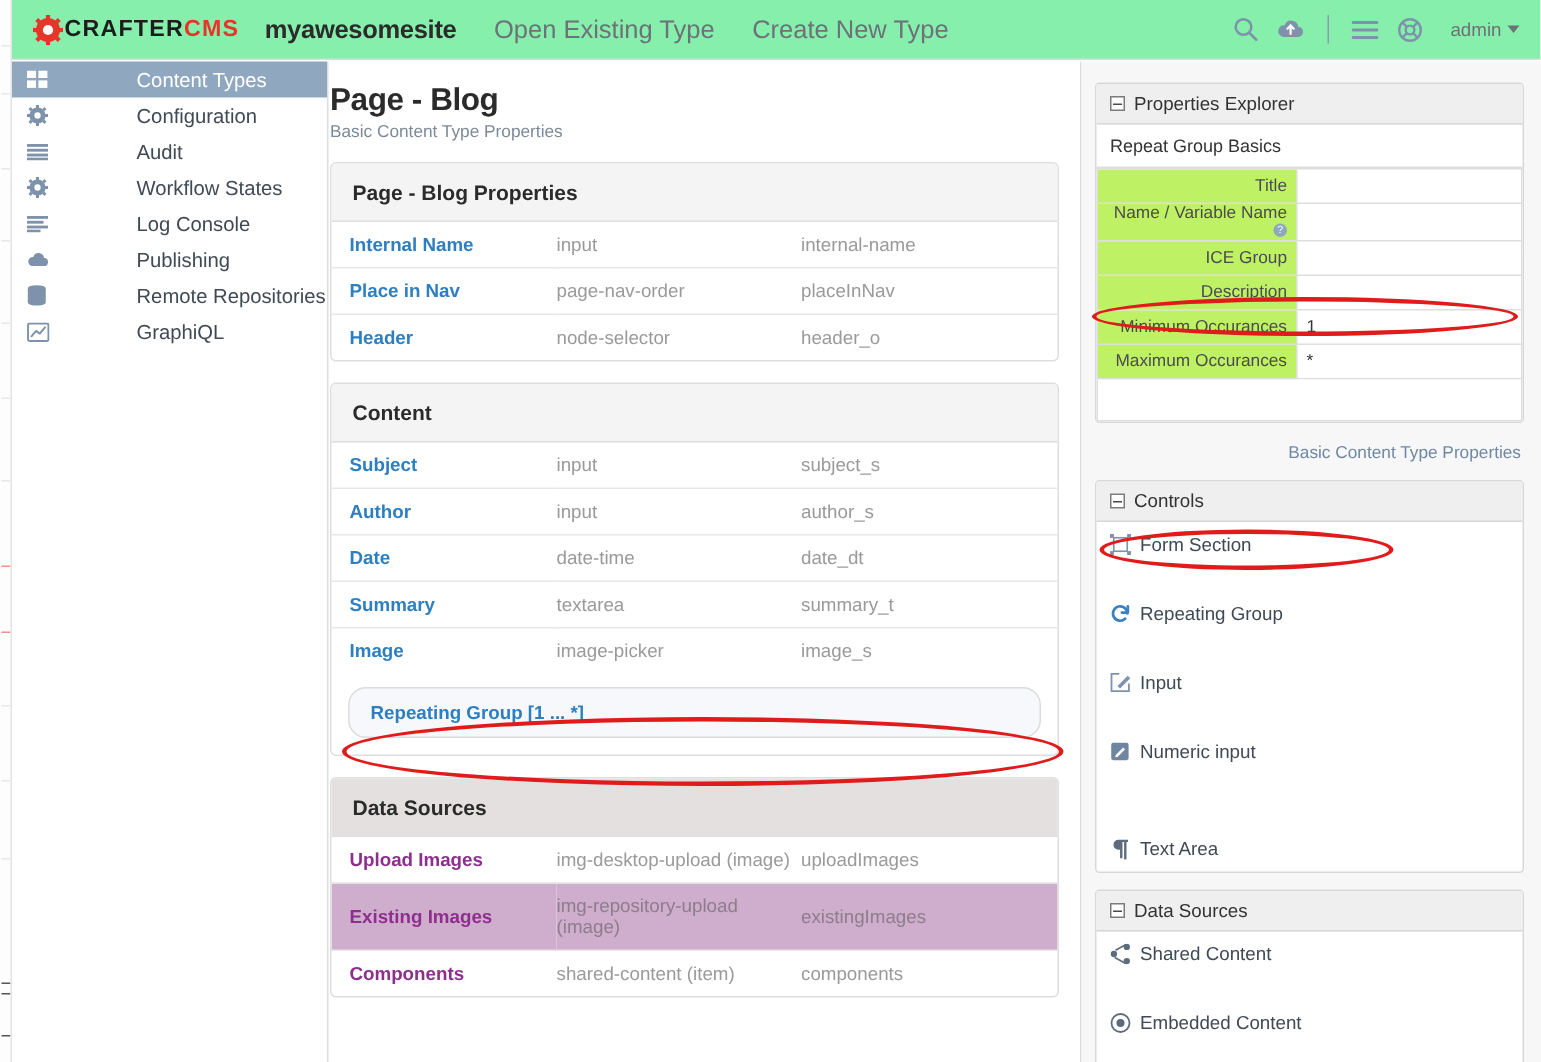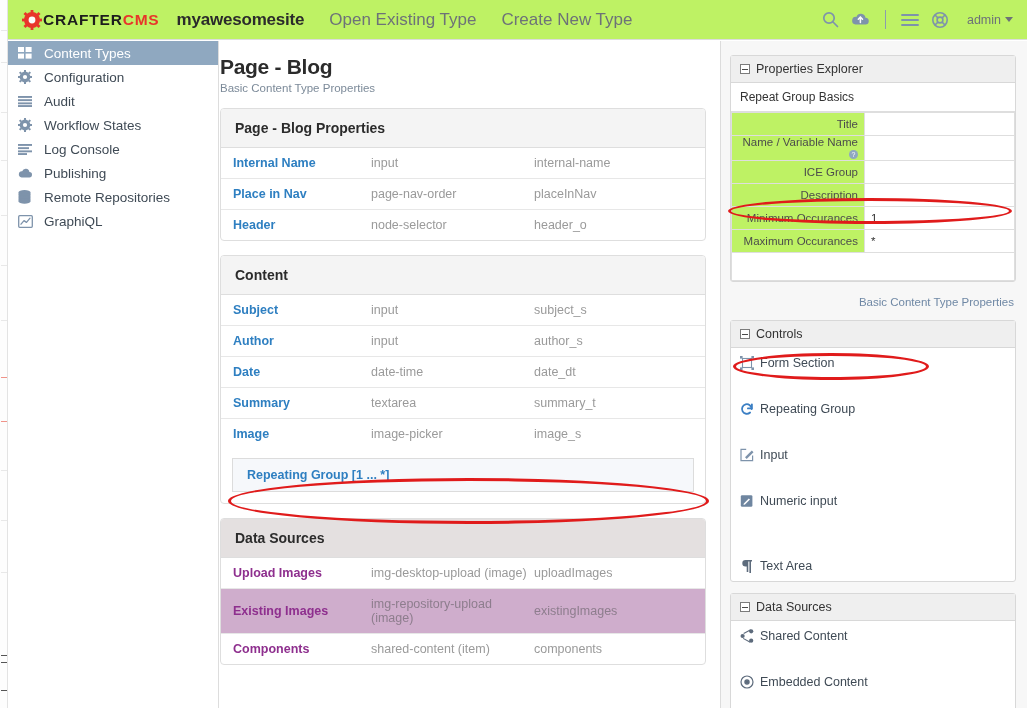--- a/index.html
+++ b/index.html
@@ -17,21 +17,21 @@
     position:absolute; left:0; top:0; width:8px; height:708px;
     background:#fdfdfd; border-right:1px solid #e3e3e3; overflow:hidden;
   }
   .bg-sliver .s-line { position:absolute; left:1px; width:6px; height:1px; background:#e8e8e8; }
   .bg-sliver .s-red { background:#e74c3c; opacity:.6; }
   .bg-sliver .s-dark { background:#555; }
 
   
   .header {
     position:absolute; left:8px; top:0; right:0; height:40px;
-    background:#bef264; border-bottom:1px solid #dcdcdc;
+    background:#86efac; border-bottom:1px solid #dcdcdc;
     display:flex; align-items:center;
   }
   .logo-wrap { display:flex; align-items:center; margin-left:14px; }
   .logo-gear { position:relative; width:20px; height:20px; margin-right:1px; }
   .logo-text { font-size:15.5px; font-weight:bold; letter-spacing:.8px; line-height:1; }
   .logo-text .c-black { color:#1d1d1d; }
   .logo-text .c-red { color:#e8352a; }
   .site-name { margin-left:17px; font-size:17px; font-weight:bold; color:#2b2b2b; letter-spacing:-.2px;}
   .hdr-link { margin-left:25px; font-size:17px; color:#6d7278; cursor:pointer; white-space:nowrap;}
   .hdr-right { margin-left:auto; display:flex; align-items:center; margin-right:14px; }
@@ -40,21 +40,21 @@
   .admin-btn { font-size:12.5px; color:#6d7278; cursor:pointer; margin-left:12px; display:flex; align-items:center; }
   .caret { display:inline-block; margin-left:4px; border-left:4px solid transparent; border-right:4px solid transparent; border-top:5px solid #6d7278; }
 
   
   .sidebar {
     position:absolute; left:8px; top:41px; width:211px; bottom:0;
     background:#ffffff; border-right:1px solid #dddddd;
   }
   .side-item {
     display:flex; align-items:center; height:24px; padding-left:10px;
-    font-size:13.5px; color:#3f4a55; cursor:pointer;
+    font-size:13.5px; color:#3f4a55; cursor:pointer;gap:47px;
   }
   .side-item.active { background:#8fa8c0; color:#ffffff; }
   .side-ico { width:19px; display:flex; align-items:center; justify-content:flex-start; color:#7e93ab; flex:0 0 19px; }
   .side-item.active .side-ico { color:#ffffff; }
   .side-label { margin-left:7px; }
 
   
   .main {
     position:absolute; left:220px; top:41px; right:306px; bottom:0;
     background:#ffffff; border-right:1px solid #dcdcdc; overflow:hidden;
@@ -79,21 +79,21 @@
   .rowtbl td.c1 { width:150px; padding-left:12px; font-weight:bold; color:#2e7fc1; cursor:pointer; }
   .rowtbl td.c2 { width:163px; color:#9a9a9a; }
   .rowtbl td.c3 { color:#9a9a9a; }
   .ds-tbl td.c1 { color:#8e2f8e; }
   .ds-tbl tr.sel { background:#cfadcc; }
   .ds-tbl tr.sel td.c2, .ds-tbl tr.sel td.c3 { color:#8d7d8d; }
   .ds-tbl td.c2 { width:163px; }
 
   .repeat-row { padding:9px 11px 11px 11px; }
   .repeat-box {
-    border:1px solid #dcdcdc; border-radius:0; background:#f6f8fb;
+    border:1px solid #dcdcdc; border-radius:12px; background:#f6f8fb;
     padding:9px 0 9px 14px; font-size:12.5px; font-weight:bold; color:#2e7fc1; cursor:pointer;
   }
 
   
   .rightpanel {
     position:absolute; right:0; top:41px; width:306px; bottom:0;
     background:#f7f7f7; padding:14px 11px 0 9px; overflow:hidden;
   }
   .panel { border:1px solid #d8d8d8; border-radius:3px; background:#ffffff; margin-bottom:11px; }
   .panel-head {

